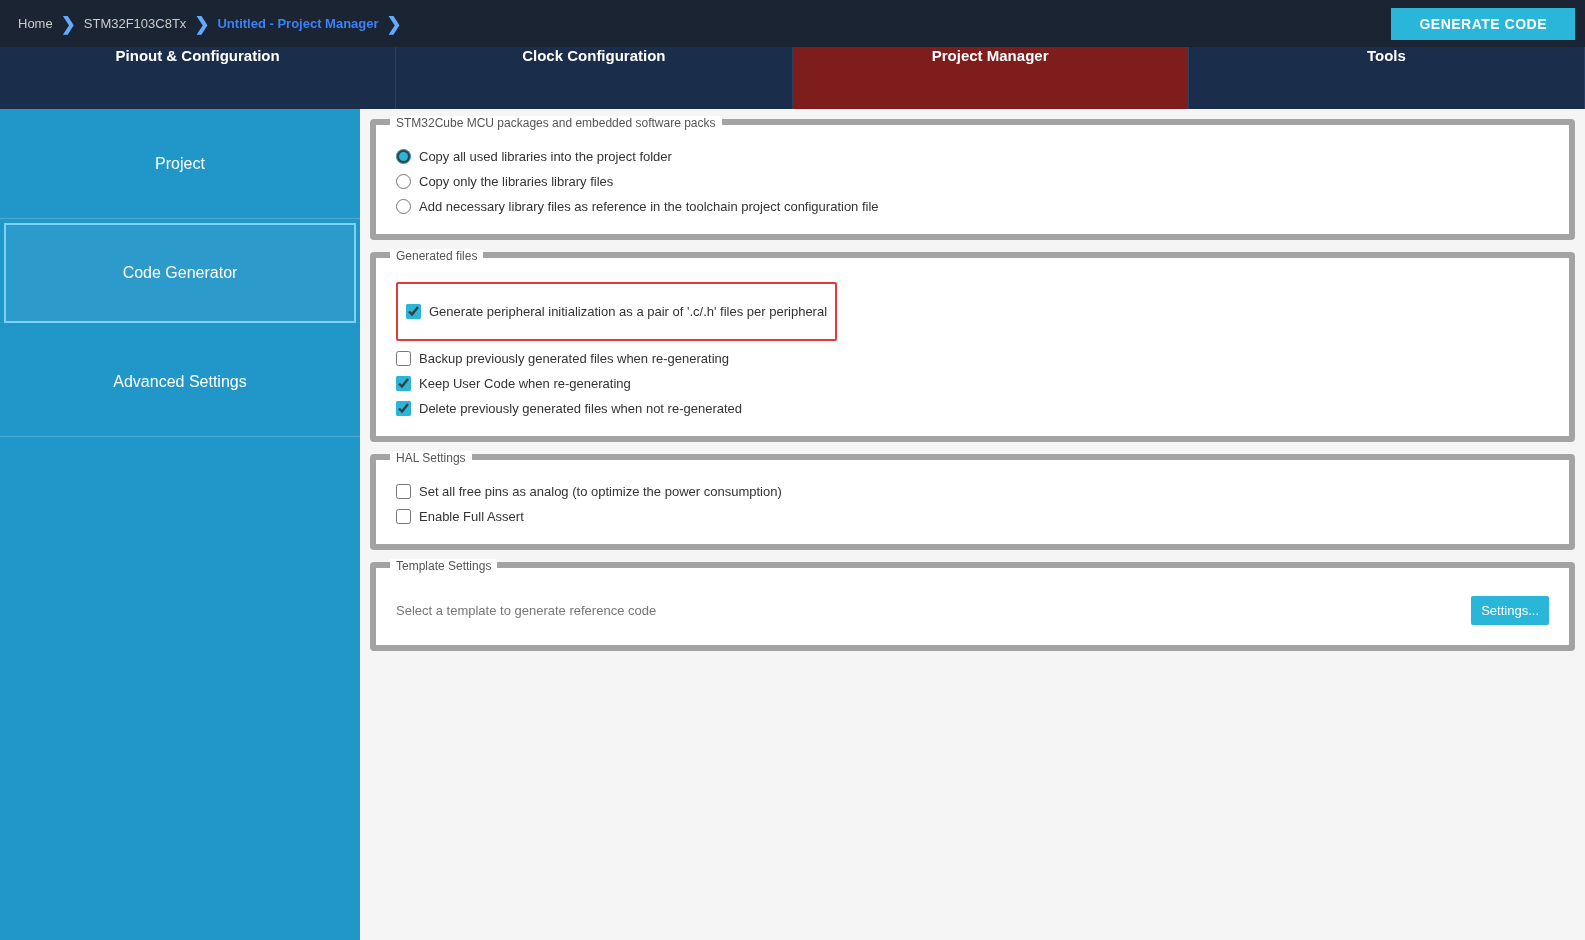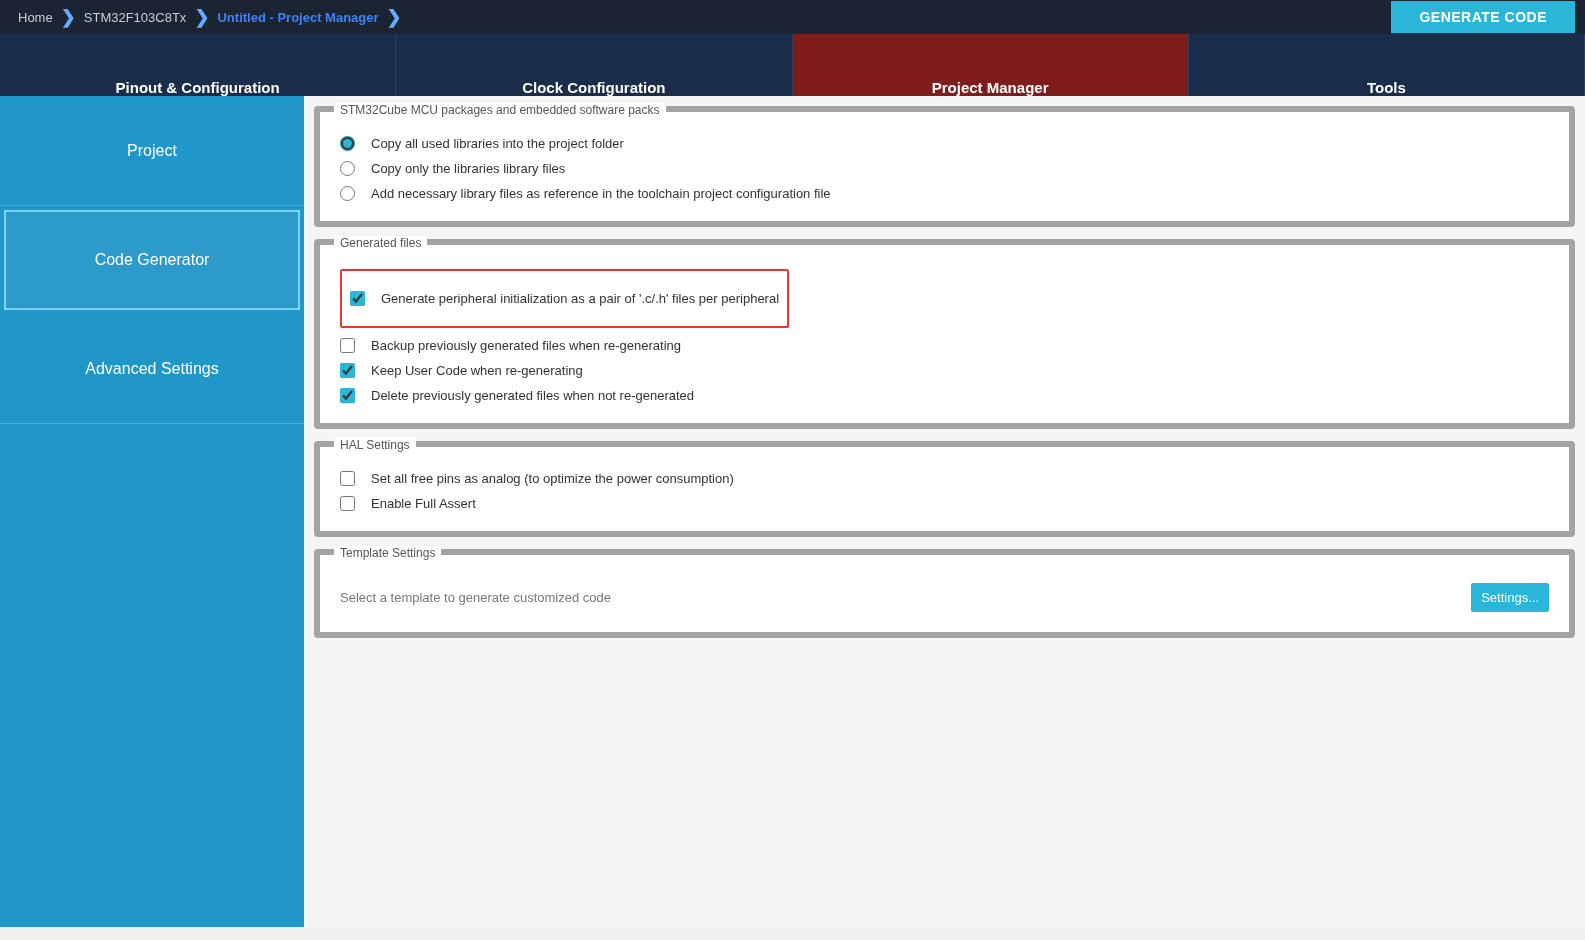--- a/index.html
+++ b/index.html
@@ -1,21 +1,21 @@
 <!DOCTYPE html>
 <html><head>
   <meta charset="utf-8">
   <style>
     * { box-sizing: border-box; margin: 0; padding: 0; }
     body { font-family: Arial, sans-serif; font-size: 13px; background: #f0f0f0; width: 1585px; min-height: 940px; }
 
     
     .top-nav {
       background: #1a2433;
-      height: 34px;
+      height: 47px;
       display: flex;
       align-items: center;
       padding: 12px 10px;
     }
     .breadcrumb {
       display: flex;
       align-items: center;
       flex: 1;
     }
     .breadcrumb-item {
@@ -45,21 +45,21 @@
 
     
     .tab-bar {
       display: flex;
       background: #1a2d4a;
       height: 62px;
     }
     .tab {
       flex: 1;
       display: flex;
-      align-items: flex-end;
+      align-items: flex-start;
       justify-content: center;
       color: white;
       font-size: 15px;
       font-weight: bold;
       cursor: pointer;
       border-right: 1px solid #2a4060;
     }
     .tab.active {
       background: #7f1d1d;
     }
@@ -68,21 +68,21 @@
     }
 
     
     .main-layout {
       display: flex;
       height: calc(940px - 47px - 62px);
     }
 
     
     .sidebar {
-      width: 304px;
+      width: 360px;
       background: #2196c9;
       display: flex;
       flex-direction: column;
     }
     .sidebar-item {
       display: flex;
       align-items: center;
       justify-content: center;
       color: white;
       font-size: 16px;
@@ -127,21 +127,21 @@
 
     .radio-group, .checkbox-group {
       display: flex;
       flex-direction: column;
       gap: 10px;
       margin-top: 10px;
     }
     .radio-item, .checkbox-item {
       display: flex;
       align-items: center;
-      gap: 16px;
+      gap: 8px;
       font-size: 13px;
       color: #333;
     }
 
     input[type="radio"], input[type="checkbox"] {
       width: 15px;
       height: 15px;
       cursor: pointer;
       accent-color: #29b6d8;
     }
@@ -270,19 +270,19 @@
         <label class="checkbox-item">
           <input type="checkbox" style="">
           <span>Enable Full Assert</span>
         </label>
       </div>
     </div>
 
     <div class="section-box">
       <span class="section-title">Template Settings</span>
       <div class="template-row">
-        <span class="template-label">Select a template to generate customized code</span>
+        <span class="template-label">Select a template to generate reference code</span>
         <button class="settings-btn">Settings...</button>
       </div>
     </div>
 
   </div>
 </div>
 
 </body></html>

